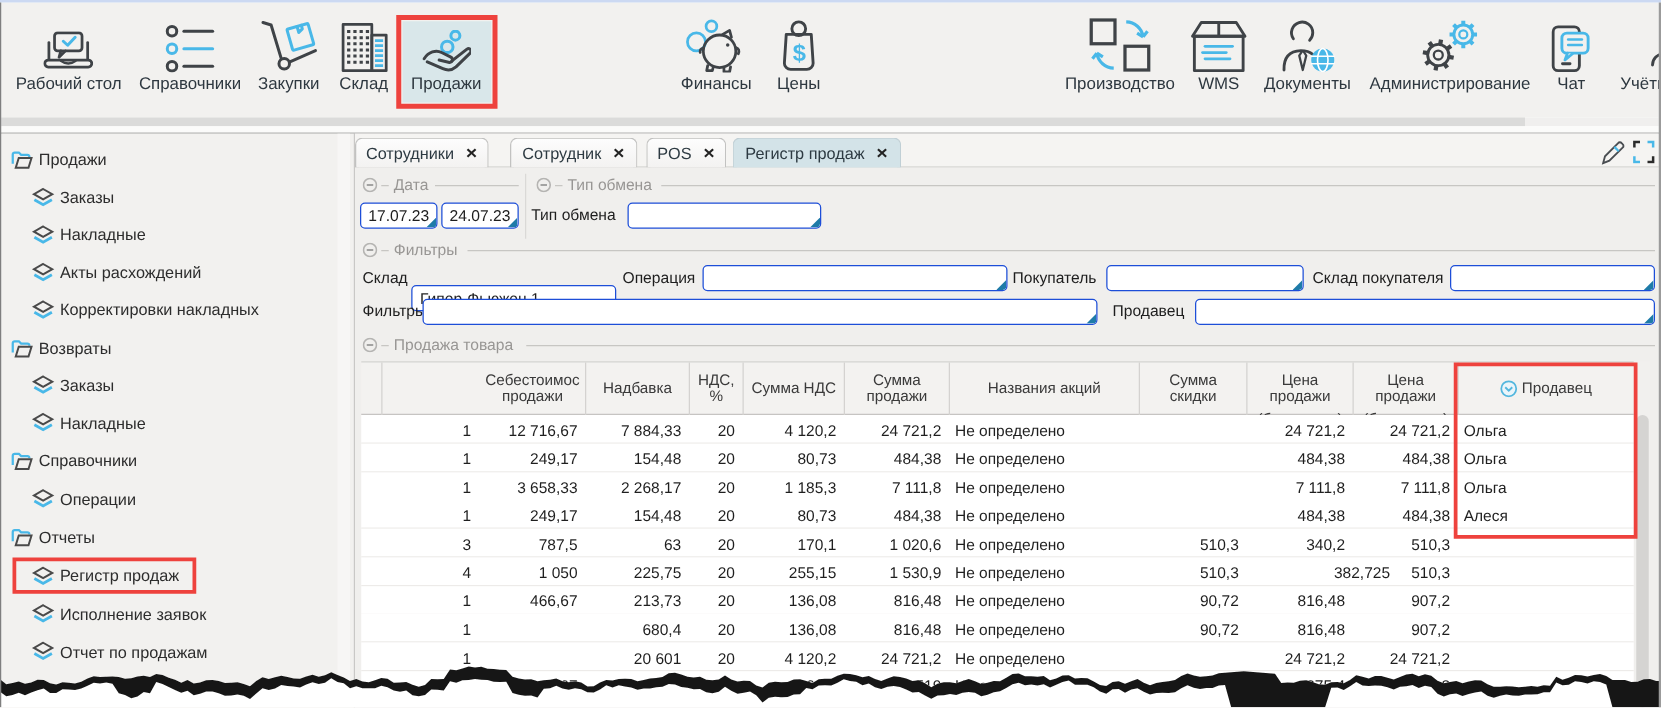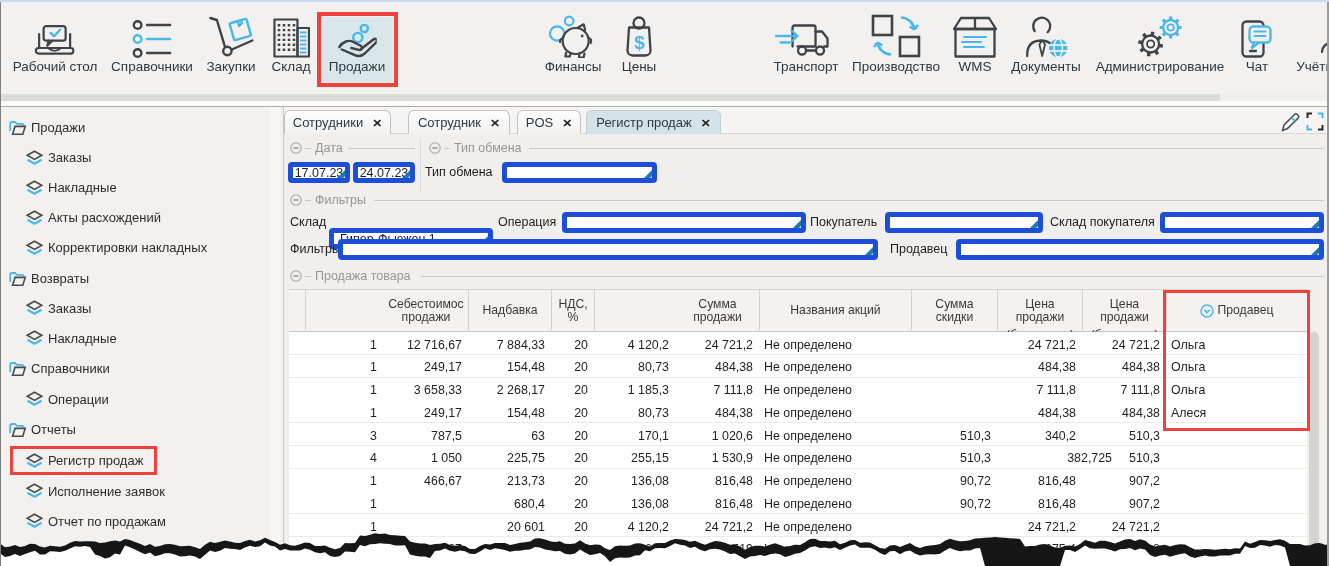--- a/index.html
+++ b/index.html
@@ -32,21 +32,21 @@
 .tabstrip{left:284px;top:107px;width:1043px;height:27px;background:#f5f4f2;border-bottom:1px solid #d8d7d5}
 .tab{position:absolute;top:110px;height:24px;border:1px solid #c2c2c1;border-bottom:none;border-radius:6px 6px 0 0;background:linear-gradient(#fdfdfd,#f3f2f1);font-size:13px;color:#2d3a42;display:flex;align-items:center;justify-content:center;white-space:nowrap}
 .tab .x{margin-left:9px;font-size:12px;color:#222;font-weight:700;transform:scaleY(.92)}
 .tab.act{background:#d3e3e8;border-color:#c0cfd5}
 
 .ghead{position:absolute;height:12px;display:flex;align-items:flex-start}
 .ghead .glabel{font-size:12.5px;color:#989694;white-space:nowrap;line-height:12px}
 .gline{position:absolute;height:1px;background:#c7c6c3}
 .vsep{left:420px;top:139px;width:1px;height:52px;background:#dad9d7}
 
-.inp{position:absolute;height:21px;background:#fff;border:5px solid #1d4ed8;border-radius:4px;font-size:12.5px;color:#1e1e1e;display:flex;align-items:center;overflow:hidden}
+.inp{position:absolute;height:21px;background:#fff;border:1px solid #1d4ed8;border-radius:4px;font-size:12.5px;color:#1e1e1e;display:flex;align-items:center;overflow:hidden}
 .inp:after{content:"";position:absolute;right:0;bottom:0;width:0;height:0;border-left:8px solid transparent;border-bottom:8px solid #1e7ba8;border-bottom-right-radius:3px}
 .flabel{position:absolute;font-size:12.5px;color:#1e1e1e;white-space:nowrap;height:21px;line-height:21px}
 
 .thead{left:289px;top:289px;width:1018px;height:43px;background:#f3f2f0;border-top:1px solid #d4d3d1;border-bottom:1px solid #c6c4c2}
 .hc{position:absolute;top:290px;height:42px;border-right:1px solid #d4d2d0;display:flex;align-items:center;justify-content:center;text-align:center;font-size:12.2px;color:#3a3a3a;line-height:13.5px;overflow:hidden}
 .row{position:absolute;left:289px;width:1018px;height:23px;border-bottom:1px solid #edebe9;background:#fff}
 .cell{position:absolute;top:1.5px;height:23px;line-height:23px;font-size:12.4px;color:#1f1f1f;white-space:nowrap}
 .num{text-align:right}
 .vscroll{left:1308px;top:289px;width:12px;height:277px;background:#f1f0ee}
 .vthumb{left:1309px;top:332px;width:10px;height:234px;background:#d5d4d2;border-radius:5px}
@@ -156,38 +156,20 @@
 </div>
 <div class="titem" style="left:639px;transform:translateX(-50%)">
  <div class="ic">
         <svg width="38" height="42" viewBox="0 0 38 42" fill="none" stroke-width="2.3" stroke-linejoin="round">
   <circle cx="19" cy="7" r="5.5" stroke="#3f4347"></circle>
   <path d="M9 11.5 h20 l1.5 23 a5 5 0 0 1 -5 5 h-13 a5 5 0 0 1 -5 -5 z" stroke="#3f4347"></path>
   <text x="19.5" y="33" font-family="Liberation Sans,sans-serif" font-size="19" font-weight="bold" fill="#49b8e8" stroke="none" text-anchor="middle">$</text>
  </svg>
       </div>
       <div class="lb">Цены</div>
-</div>
-<div class="titem" style="left:806px;transform:translateX(-50%)">
- <div class="ic">
-        <svg width="62" height="34" viewBox="0 0 62 34" fill="none" stroke-width="2.3" stroke-linejoin="round" stroke-linecap="round">
-  <g stroke="#3f4347">
-            <path d="M18 22.5 V3.5 a2 2 0 0 1 2 -2 H39 a2 2 0 0 1 2 2 V22.5 H23"></path>
-            <path d="M41 7.5 h6.5 l5.5 7 v8 h-3.5"></path>
-            <circle cx="27.5" cy="26.5" r="4"></circle>
-            <circle cx="45.5" cy="26.5" r="4"></circle>
-            <path d="M32 26.5 h9"></path>
-          </g>
-  <g stroke="#49b8e8">
-            <path d="M1.5 12 H23 M23 12 l-6 -5.5 M23 12 l-6 5.5"></path>
-            <path d="M6 18.5 h9"></path>
-          </g>
- </svg>
-      </div>
-      <div class="lb">Транспорт</div>
 </div>
 <div class="titem" style="left:896px;transform:translateX(-50%)">
  <div class="ic">
         <svg width="52" height="46" viewBox="0 0 52 46" fill="none" stroke-width="2.6" stroke-linejoin="miter" stroke-linecap="butt">
   <rect x="3" y="4" width="19" height="19" stroke="#3f4347"></rect>
           <rect x="30" y="25" width="19" height="19" stroke="#3f4347"></rect>
   <g stroke="#49b8e8">
             <path d="M31 5.5 a14 14 0 0 1 13.5 12"></path>
             <path d="M44.5 17.5 l3.5 -4.5 M44.5 17.5 l-4.8 -3"></path>
             <path d="M21 42.5 a14 14 0 0 1 -13.5 -12"></path>
@@ -425,20 +407,21 @@
 <div class="ghead" style="left:315px;top:270px">
       <span class="glabel">Продажа товара</span>
     </div>
 <div class="gline" style="left:421px;top:275.5px;width:903px"></div>
 
 <div class="abs thead"></div>
 <div class="hc" style="left:289px;width:17px;border-right:1px solid #d4d2d0"></div>
 <div class="hc" style="left:384px;width:85px">Себестоимос<br>продажи</div>
 <div class="hc" style="left:469px;width:83px">Надбавка</div>
 <div class="hc" style="left:552px;width:43px">НДС,<br>%</div>
+<div class="hc" style="left:595px;width:81px">Сумма НДС</div>
 <div class="hc" style="left:676px;width:84px">Сумма<br>продажи</div>
 <div class="hc" style="left:760px;width:152px">Названия акций</div>
 <div class="hc" style="left:912px;width:86px">Сумма<br>скидки</div>
 <div class="hc" style="left:998px;width:85px">
       <span>Цена<br>продажи</span>
       <i style="position:absolute;top:38.5px;left:0;right:0;text-align:center;font-style:normal">(без скидки)</i>
     </div>
 <div class="hc" style="left:1083px;width:84px">
       <span>Цена<br>продажи</span>
       <i style="position:absolute;top:38.5px;left:0;right:0;text-align:center;font-style:normal">(без скидки)</i>

